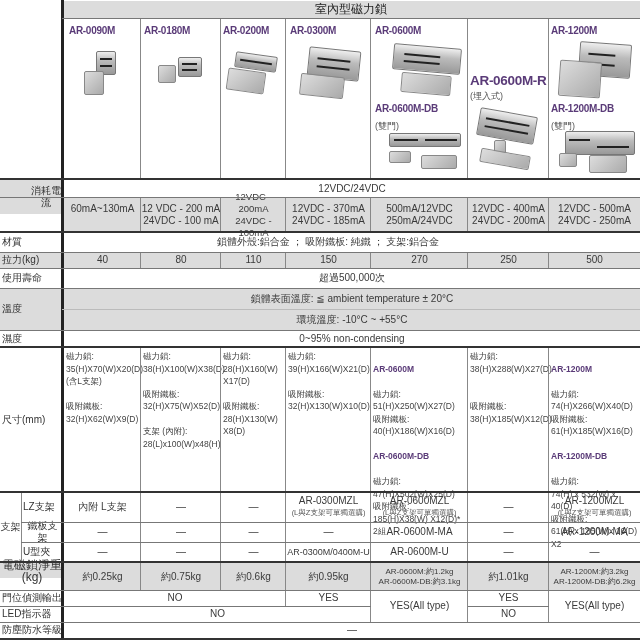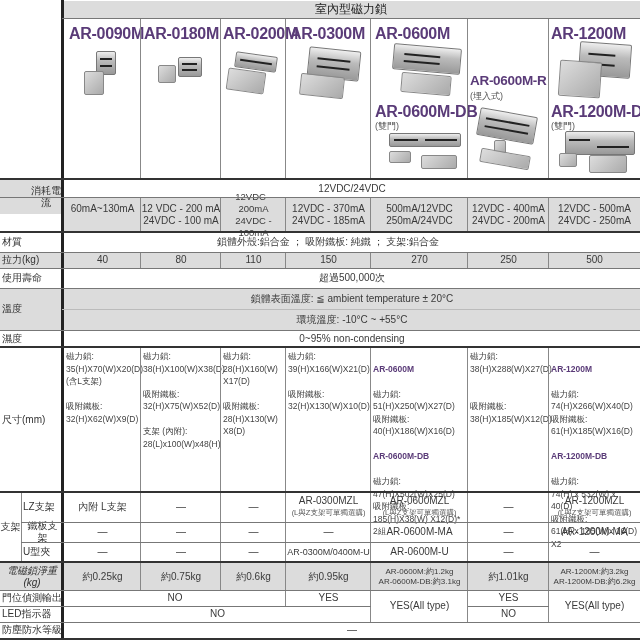--- a/index.html
+++ b/index.html
@@ -5,21 +5,21 @@
   html,body{margin:0;padding:0;background:#fff;}
   body{width:640px;height:640px;position:relative;overflow:hidden;font-family:"Liberation Sans","DejaVu Sans",sans-serif;color:#333;}
   .abs{position:absolute;box-sizing:border-box;}
   .cell{position:absolute;box-sizing:border-box;display:flex;align-items:center;justify-content:center;text-align:center;font-size:10px;line-height:12px;color:#3a3a3a;white-space:pre-line;}
   .lbl{justify-content:flex-start;padding-left:2px;font-size:10px;color:#333;}
   .gray{background:#dcdcdc;}
   .hl{position:absolute;height:1px;background:#777;}
   .hlb{position:absolute;height:2px;background:#333;}
   .vl{position:absolute;width:1px;background:#888;}
   .vlb{position:absolute;width:3px;background:#222;}
-  .model{font-weight:bold;color:#5a3b78;font-size:16px;letter-spacing:-0.3px;white-space:nowrap;}
+  .model{font-weight:bold;color:#5a3b78;font-size:10px;letter-spacing:-0.3px;white-space:nowrap;}
   .sub{font-size:9px;color:#555;}
   .dim{position:absolute;box-sizing:border-box;font-size:8.5px;line-height:12.5px;color:#444;padding:3px 2px;white-space:pre-line;text-align:left;}
   .dim .m{color:#5a3b78;font-weight:bold;}
   .lock{position:absolute;box-sizing:border-box;border-radius:2px;}
   .body-l{background:linear-gradient(#eee,#bbb 40%,#999);border:1px solid #777;}
   .stripe{position:absolute;left:15%;right:18%;height:2px;background:#222;}
   .plate{background:linear-gradient(135deg,#ddd,#aaa);border:1px solid #888;}
 </style>
 </head>
 <body>
@@ -255,21 +255,21 @@
 <div class="cell" style="left:549px;top:522px;width:91px;height:20px;">AR-1200M-MA</div>
 
 <div class="cell" style="left:64px;top:542px;width:77px;height:20px;">—</div>
 <div class="cell" style="left:141px;top:542px;width:80px;height:20px;">—</div>
 <div class="cell" style="left:221px;top:542px;width:65px;height:20px;">—</div>
 <div class="cell" style="left:286px;top:542px;width:85px;height:20px;font-size:9px;">AR-0300M/0400M-U</div>
 <div class="cell" style="left:371px;top:542px;width:97px;height:20px;">AR-0600M-U</div>
 <div class="cell" style="left:468px;top:542px;width:81px;height:20px;">—</div>
 <div class="cell" style="left:549px;top:542px;width:91px;height:20px;">—</div>
 
-<div class="cell lbl gray" style="left:0;top:563px;width:62px;height:27px;font-size:10px;font-style:italic;">電磁鎖淨重(kg)</div>
+<div class="cell lbl gray" style="left:0;top:563px;width:62px;height:15px;font-size:12px;">電磁鎖淨重(kg)</div>
 <div class="cell gray" style="left:64px;top:563px;width:77px;height:27px;">約0.25kg</div>
 <div class="cell gray" style="left:141px;top:563px;width:80px;height:27px;">約0.75kg</div>
 <div class="cell gray" style="left:221px;top:563px;width:65px;height:27px;">約0.6kg</div>
 <div class="cell gray" style="left:286px;top:563px;width:85px;height:28px;">約0.95kg</div>
 <div class="cell gray" style="left:371px;top:563px;width:97px;height:27px;font-size:8px;line-height:10px;">AR-0600M:約1.2kg
 AR-0600M-DB:約3.1kg</div>
 <div class="cell gray" style="left:468px;top:563px;width:81px;height:27px;">約1.01kg</div>
 <div class="cell gray" style="left:549px;top:563px;width:91px;height:27px;font-size:8px;line-height:10px;">AR-1200M:約3.2kg
 AR-1200M-DB:約6.2kg</div>
 

